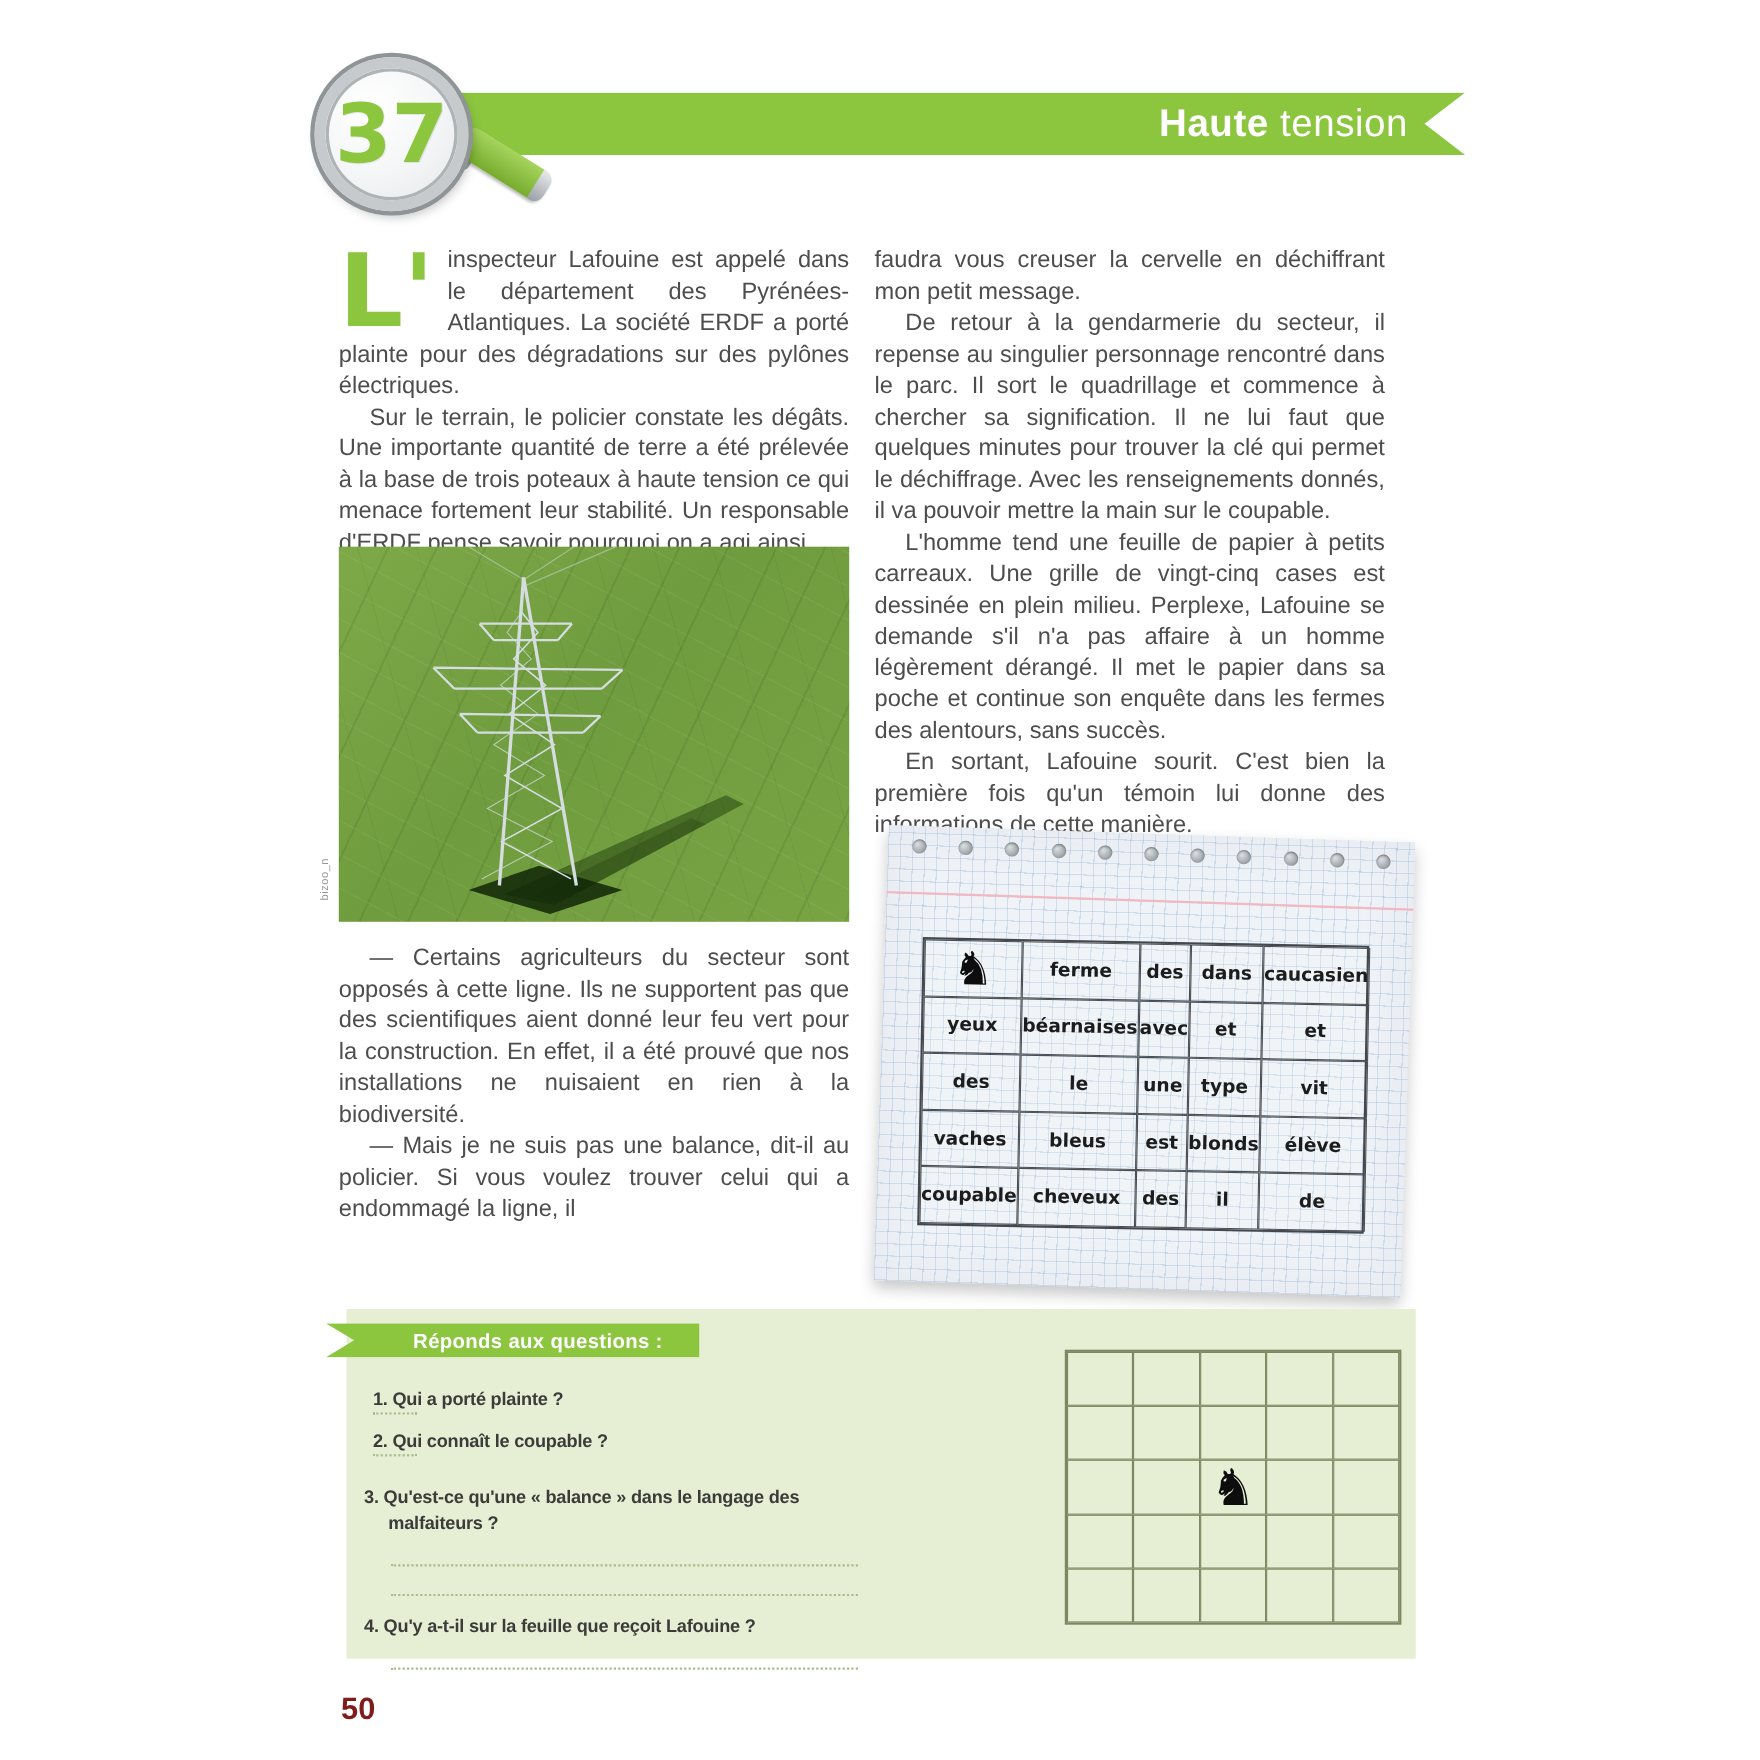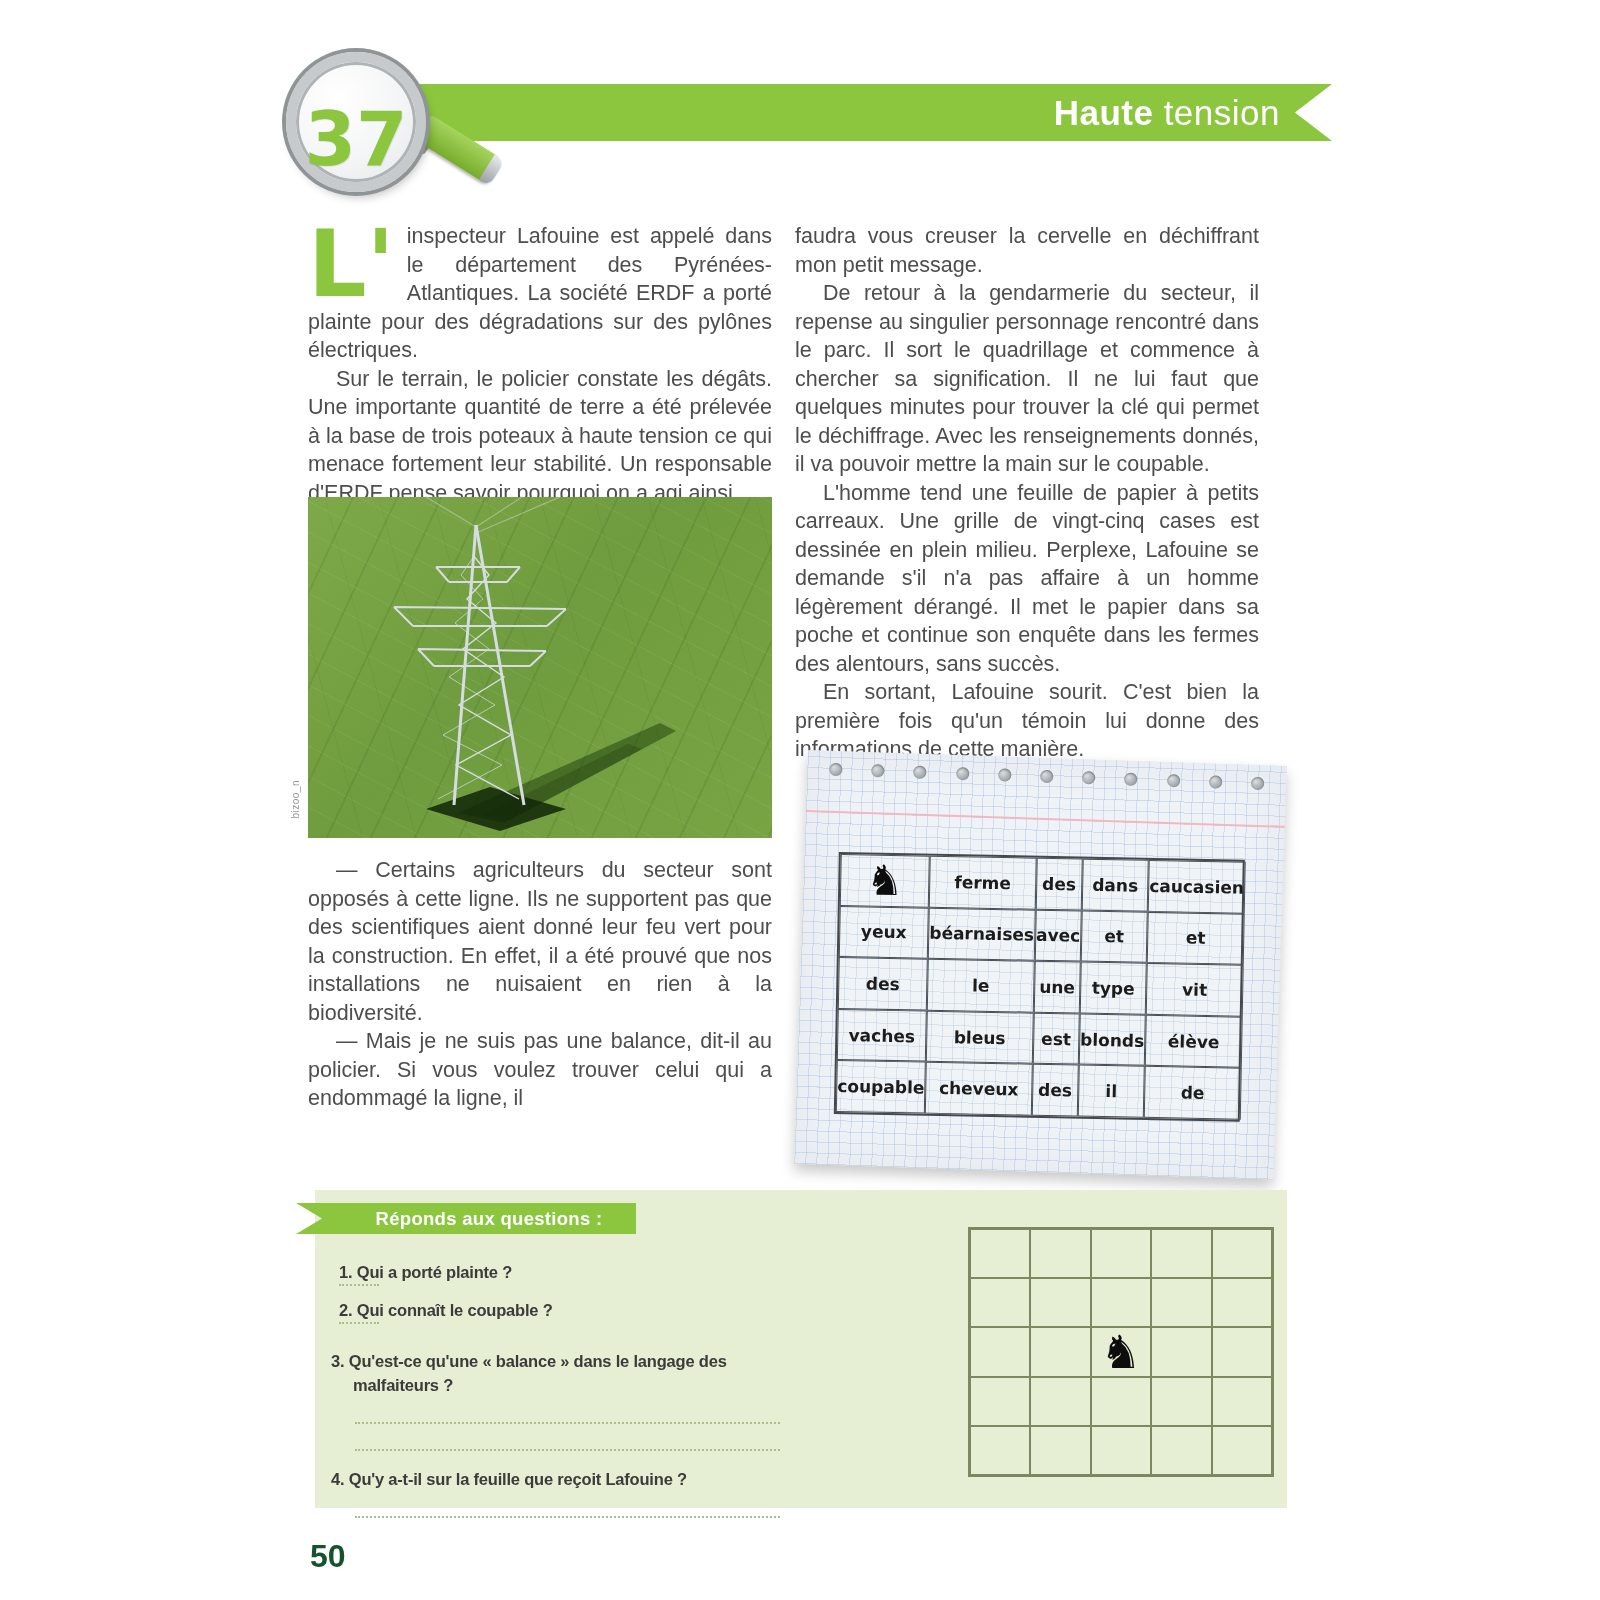--- a/index.html
+++ b/index.html
@@ -30,21 +30,21 @@
   }
   .mag-ferrule{
     position:absolute;left:116px;top:74px;width:30px;height:24px;border-radius:5px;
     background:linear-gradient(#dfe2e5,#8f959a);transform:rotate(32deg);
   }
   .mag-glass{
     position:absolute;left:0;top:0;width:120px;height:120px;border-radius:50%;
     background:radial-gradient(circle at 35% 30%, #ffffff 0%, #f4f5f6 55%, #e3e6e8 100%);
     border:10px solid #c6cacd;
     box-shadow:0 0 0 4px #8f9497, inset 0 0 0 3px #aeb3b6, 3px 5px 10px rgba(0,0,0,.25);
-    display:flex;align-items:flex-end;justify-content:center;
+    display:flex;align-items:center;justify-content:center;
   }
   .mag-number{
     font-family:"DejaVu Sans", sans-serif;font-weight:bold;font-size:74px;color:#8CC63F;
     text-shadow:1px 1px 0 rgba(0,0,0,.08);
   }
   
   .col{position:absolute;width:464px;color:#4D4D4D;font-size:21.5px;line-height:28.5px;text-align:justify;}
   .col p{margin:0;}
   .col p.ind{text-indent:28px;}
   .dropcap{
@@ -115,21 +115,21 @@
     padding-left:20px;text-indent:-20px;
   }
   .answer-grid{
     position:absolute;left:653px;top:37px;width:302px;height:246px;
     display:grid;grid-template-columns:repeat(5,1fr);grid-template-rows:repeat(5,1fr);
     border:2px solid #7B8862;
   }
   .answer-grid .acell{border:1px solid #7B8862;display:flex;align-items:center;justify-content:center;}
   .answer-grid .knight{font-size:46px;line-height:1;color:#0d0d0d;}
   
-  .page-number{position:absolute;left:310px;top:1538px;font-size:32px;font-weight:bold;color:#14532d;}
+  .page-number{position:absolute;left:310px;top:1538px;font-size:28px;font-weight:bold;color:#7f1d1d;}
 </style>
 </head>
 <body>
 
 <div class="title-bar">
   <div class="title-text">
     <span class="b">Haute</span><span> tension</span>
   </div>
 </div>
 

